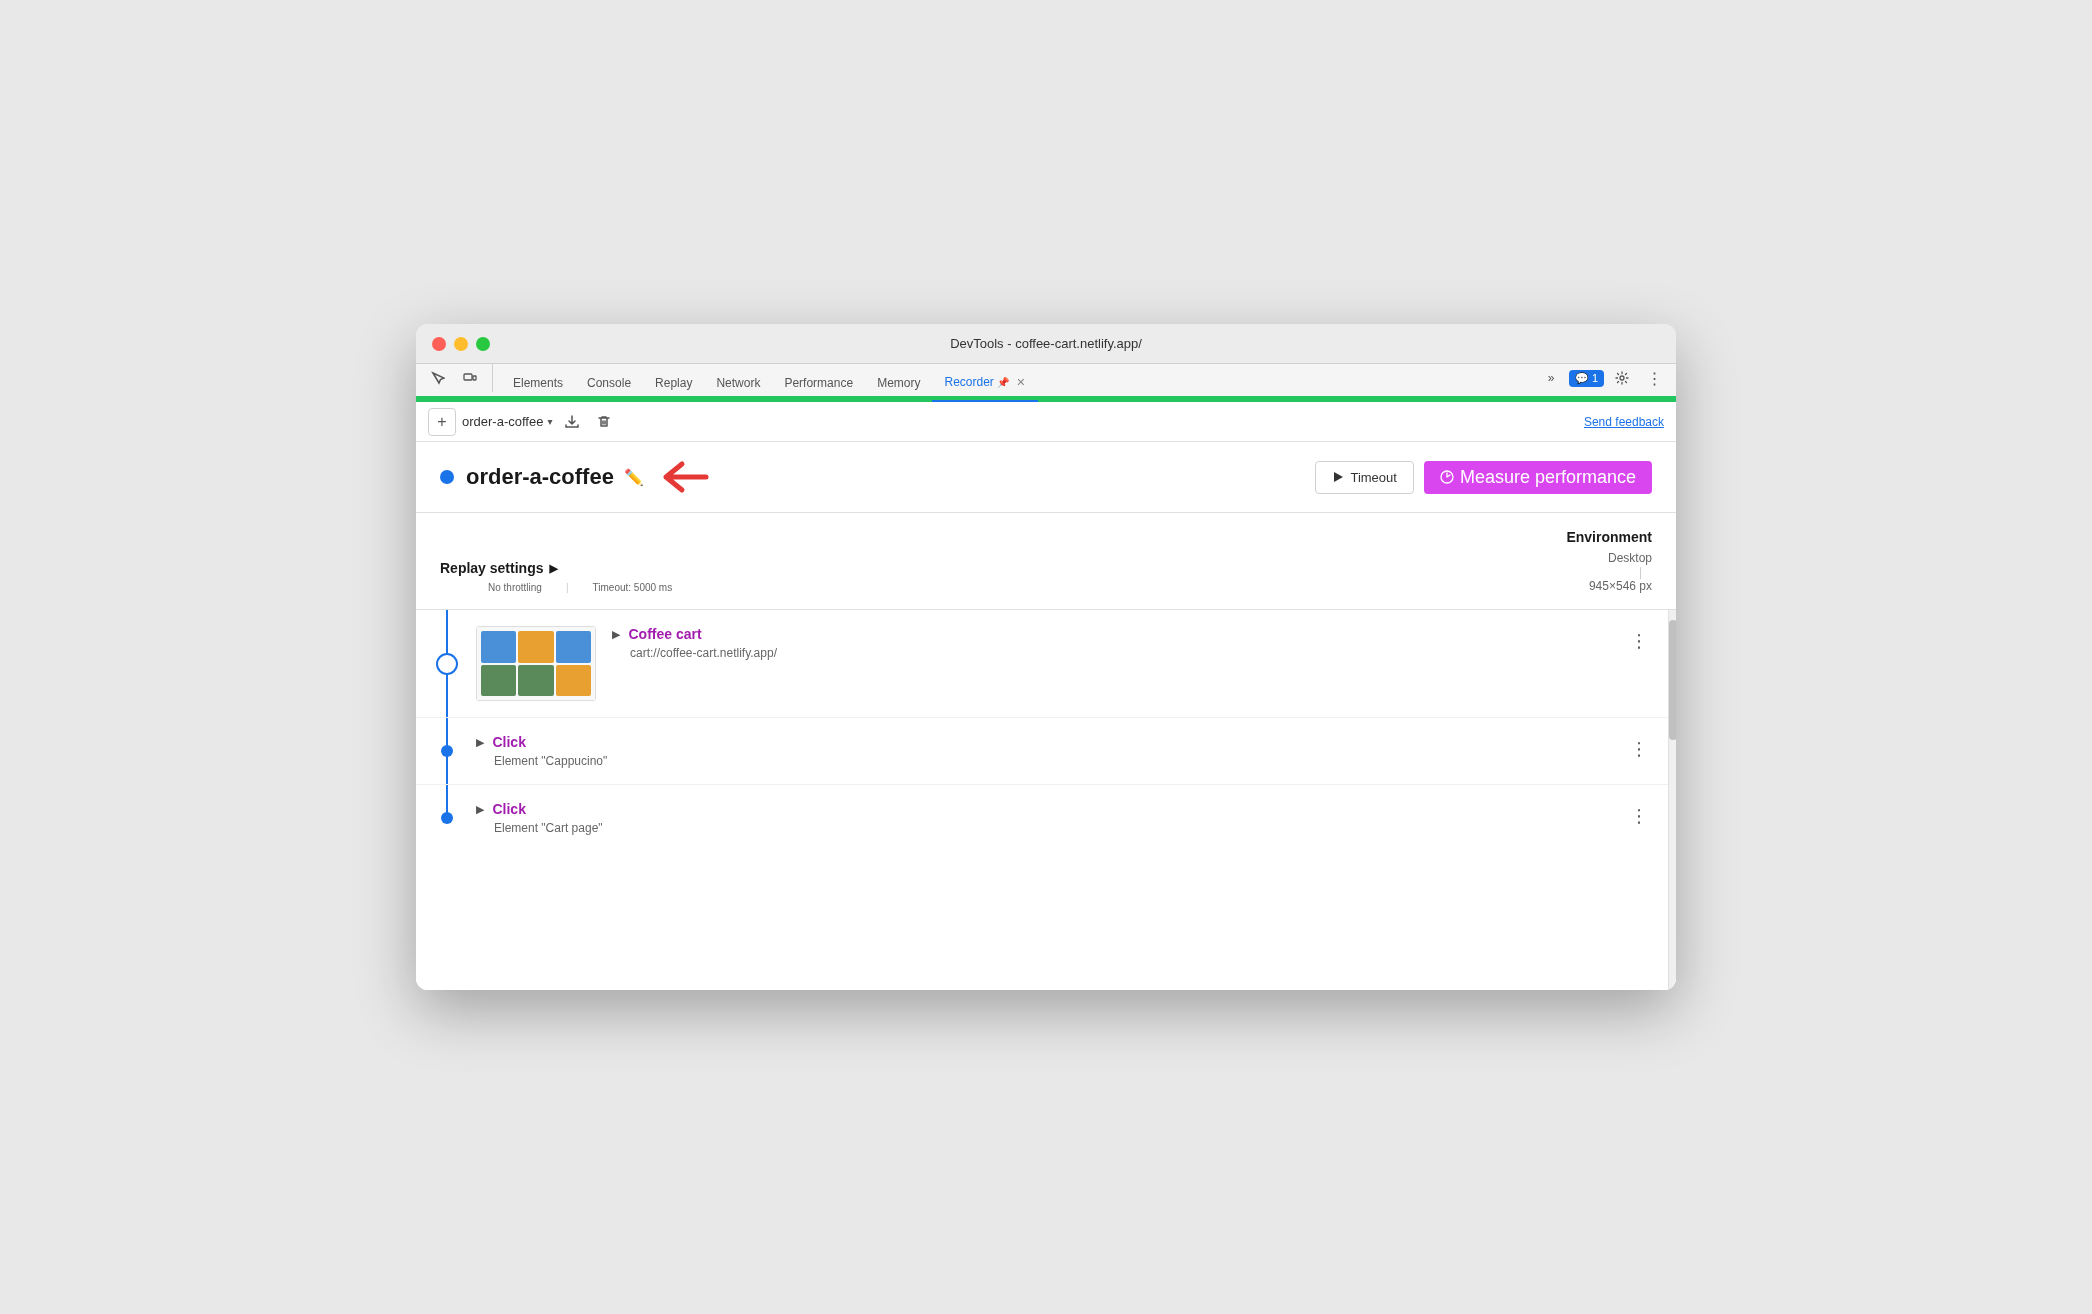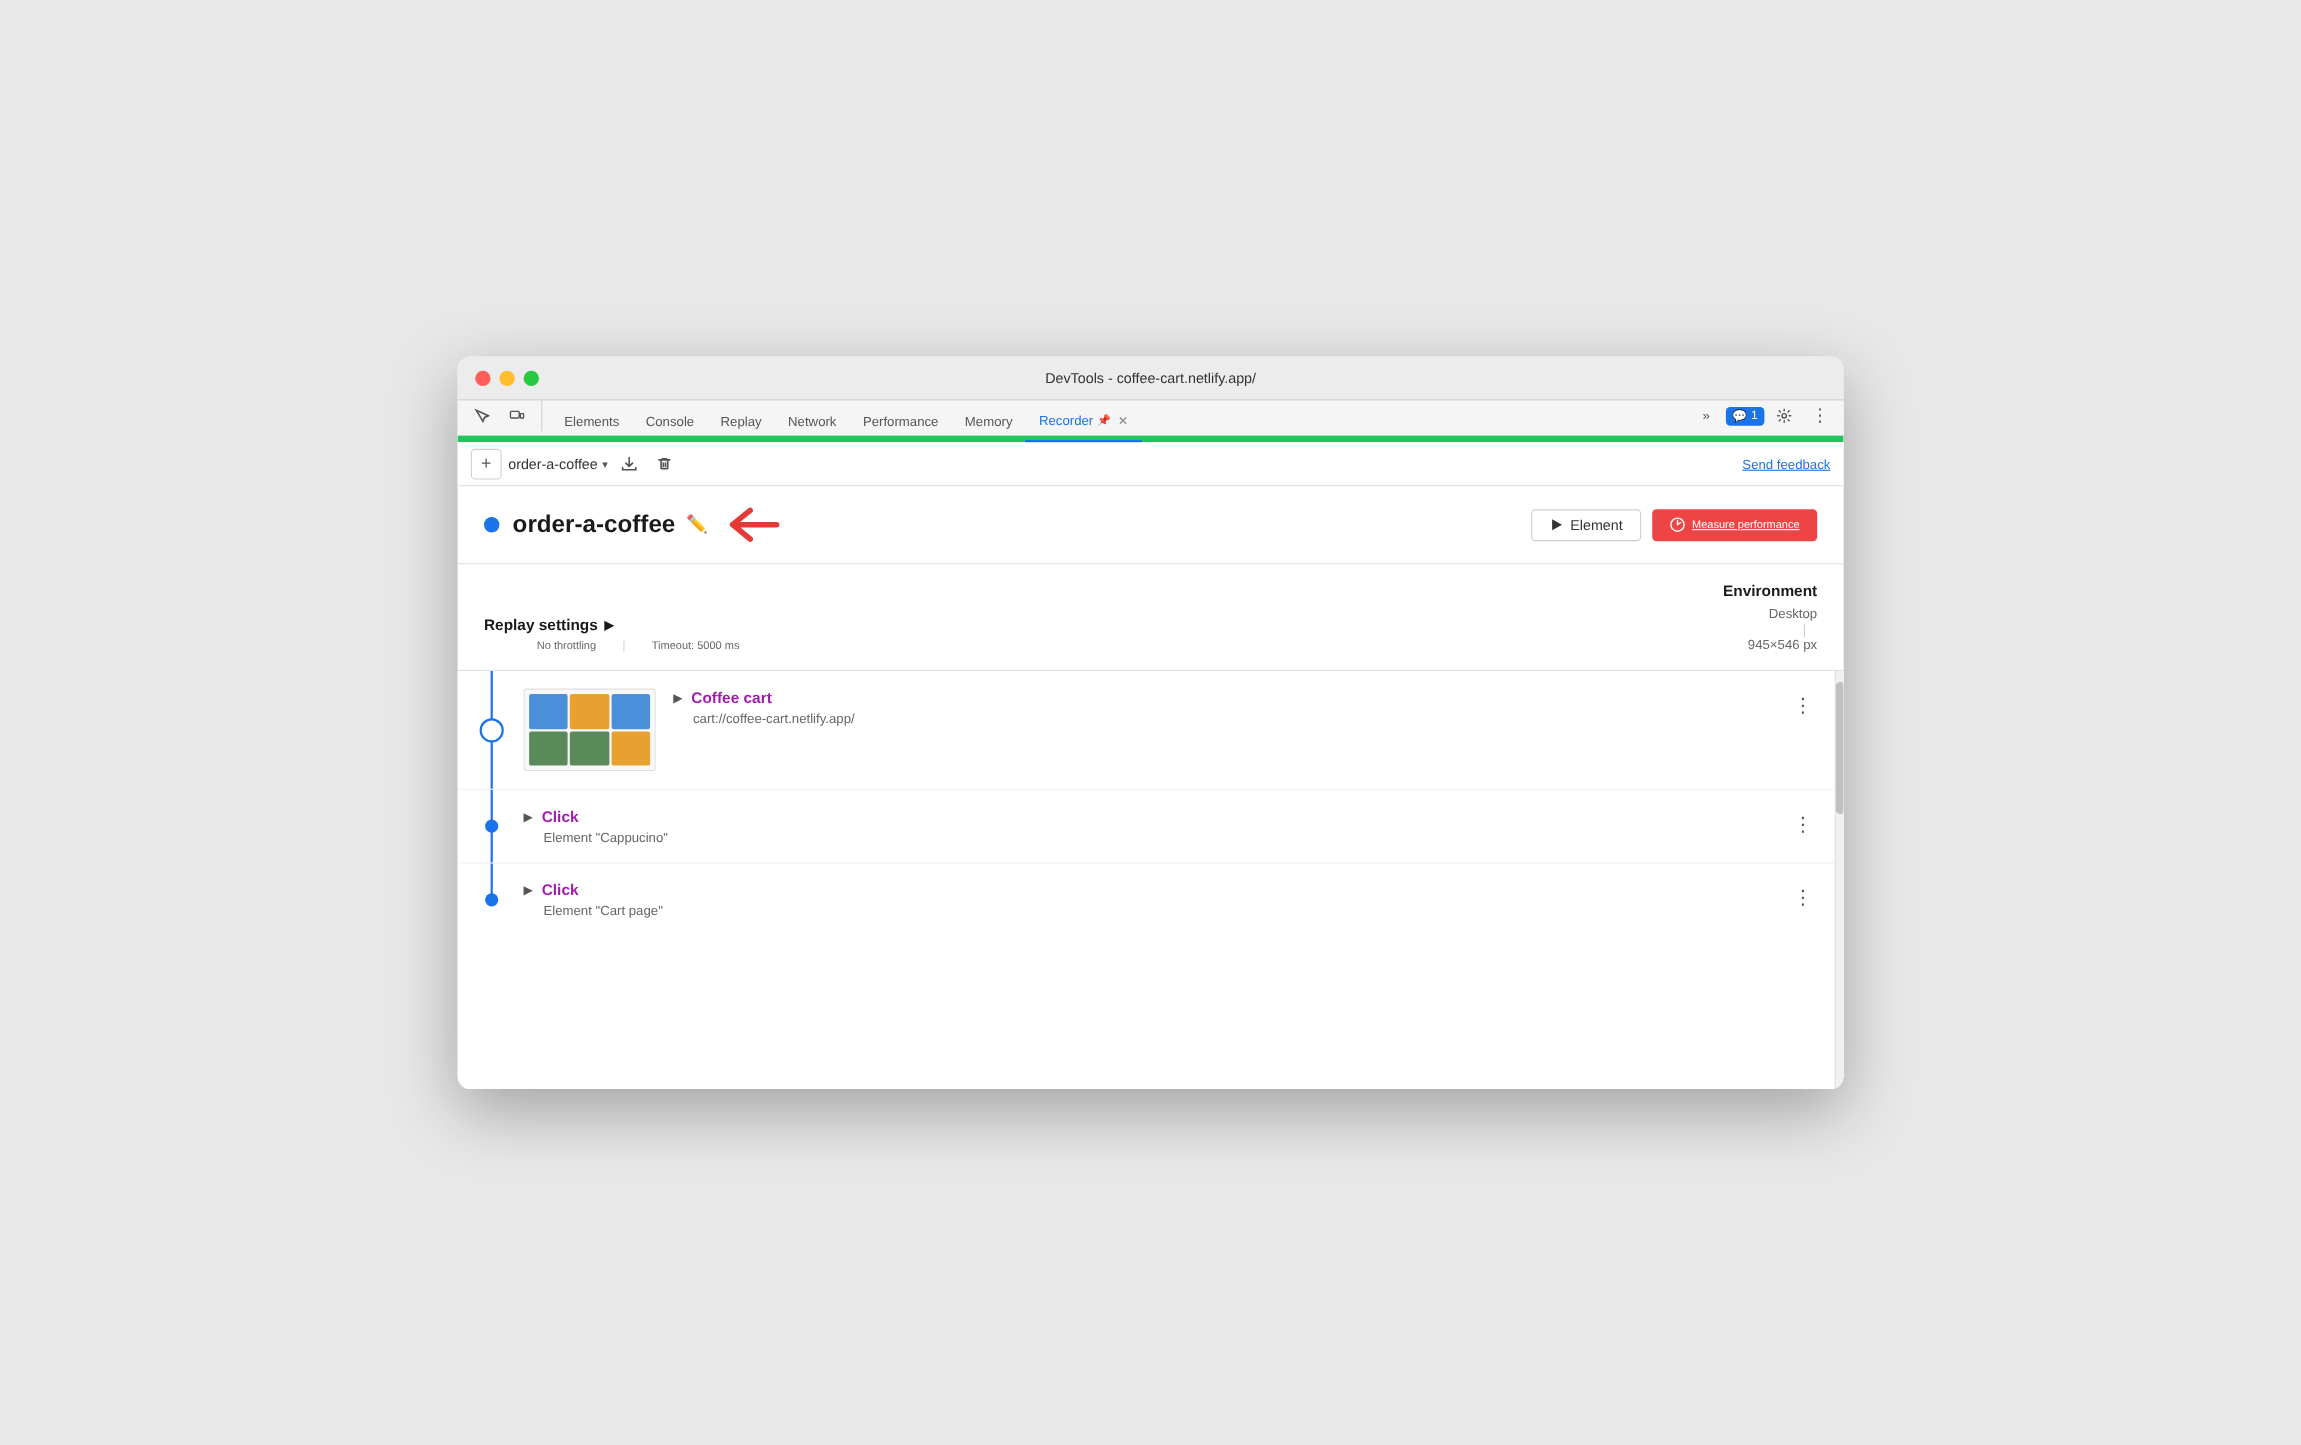--- a/index.html
+++ b/index.html
@@ -222,26 +222,25 @@
       font-size: 13px;
       color: #333;
     }
     .btn-measure {
       display: flex;
       align-items: center;
       gap: 6px;
       padding: 6px 16px;
       border: none;
       border-radius: 4px;
-      background: #ef4444;
-      cursor: pointer;
-      font-size: 10px;
+      background: #d946ef;
+      cursor: pointer;
+      font-size: 18px;
       color: #fff;
       font-weight: 500;
-      text-decoration: underline;
     }
     
     .settings-bar {
       display: flex;
       align-items: flex-end;
       padding: 16px 24px;
       border-bottom: 1px solid #e0e0e0;
       justify-content: space-between;
     }
     .settings-left {}
@@ -469,21 +468,21 @@
 
       <svg width="52" height="38" viewBox="0 0 52 38" style="margin-left:4px;">
         <path d="M48 19 L8 19 M24 6 L8 19 L24 32" stroke="#e53935" stroke-width="5" stroke-linecap="round" stroke-linejoin="round" fill="none"></path>
       </svg>
 
       <div class="header-actions">
         <button class="btn-replay">
           <svg width="12" height="12" viewBox="0 0 12 12">
             <polygon points="2,1 11,6 2,11" fill="#333"></polygon>
           </svg>
-          <span>Element</span>
+          <span>Timeout</span>
         </button>
         <button class="btn-measure">
           <svg width="14" height="14" viewBox="0 0 14 14">
             <circle cx="7" cy="7" r="6" stroke="white" stroke-width="1.3" fill="none"></circle>
             <path d="M7 7 L7 3 M7 7 L10 5" stroke="white" stroke-width="1.3" stroke-linecap="round"></path>
           </svg>
           <span>Measure performance</span>
         </button>
       </div>
     </div>

